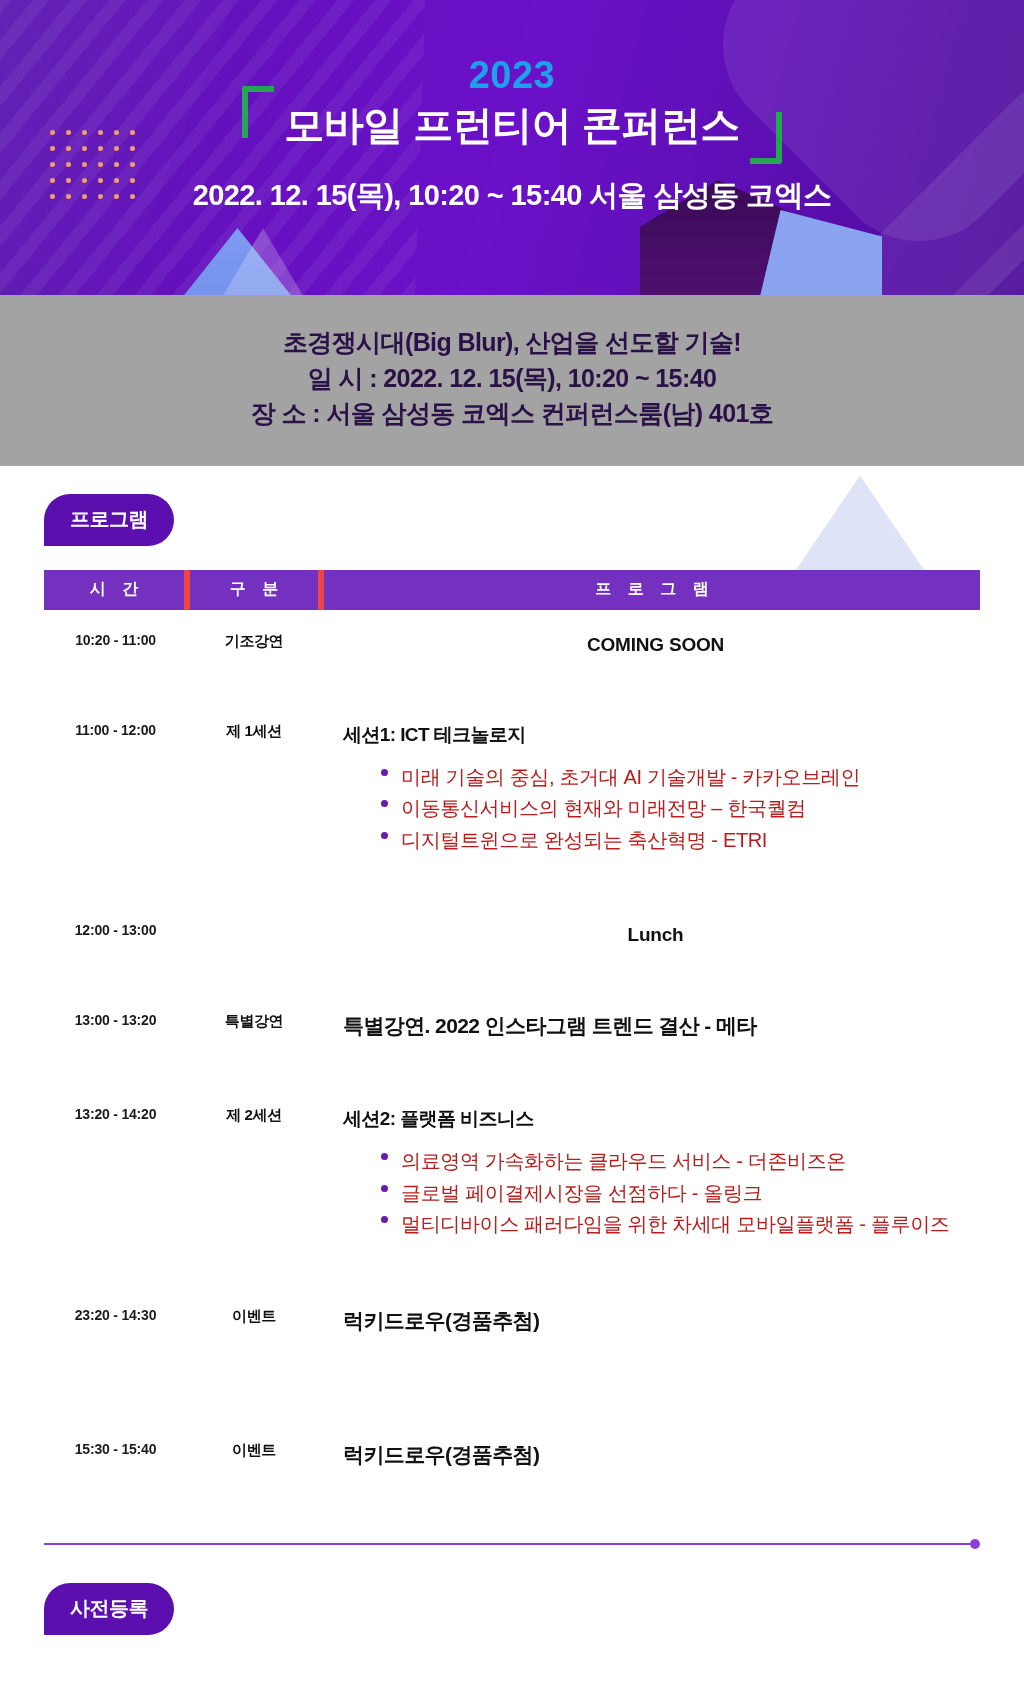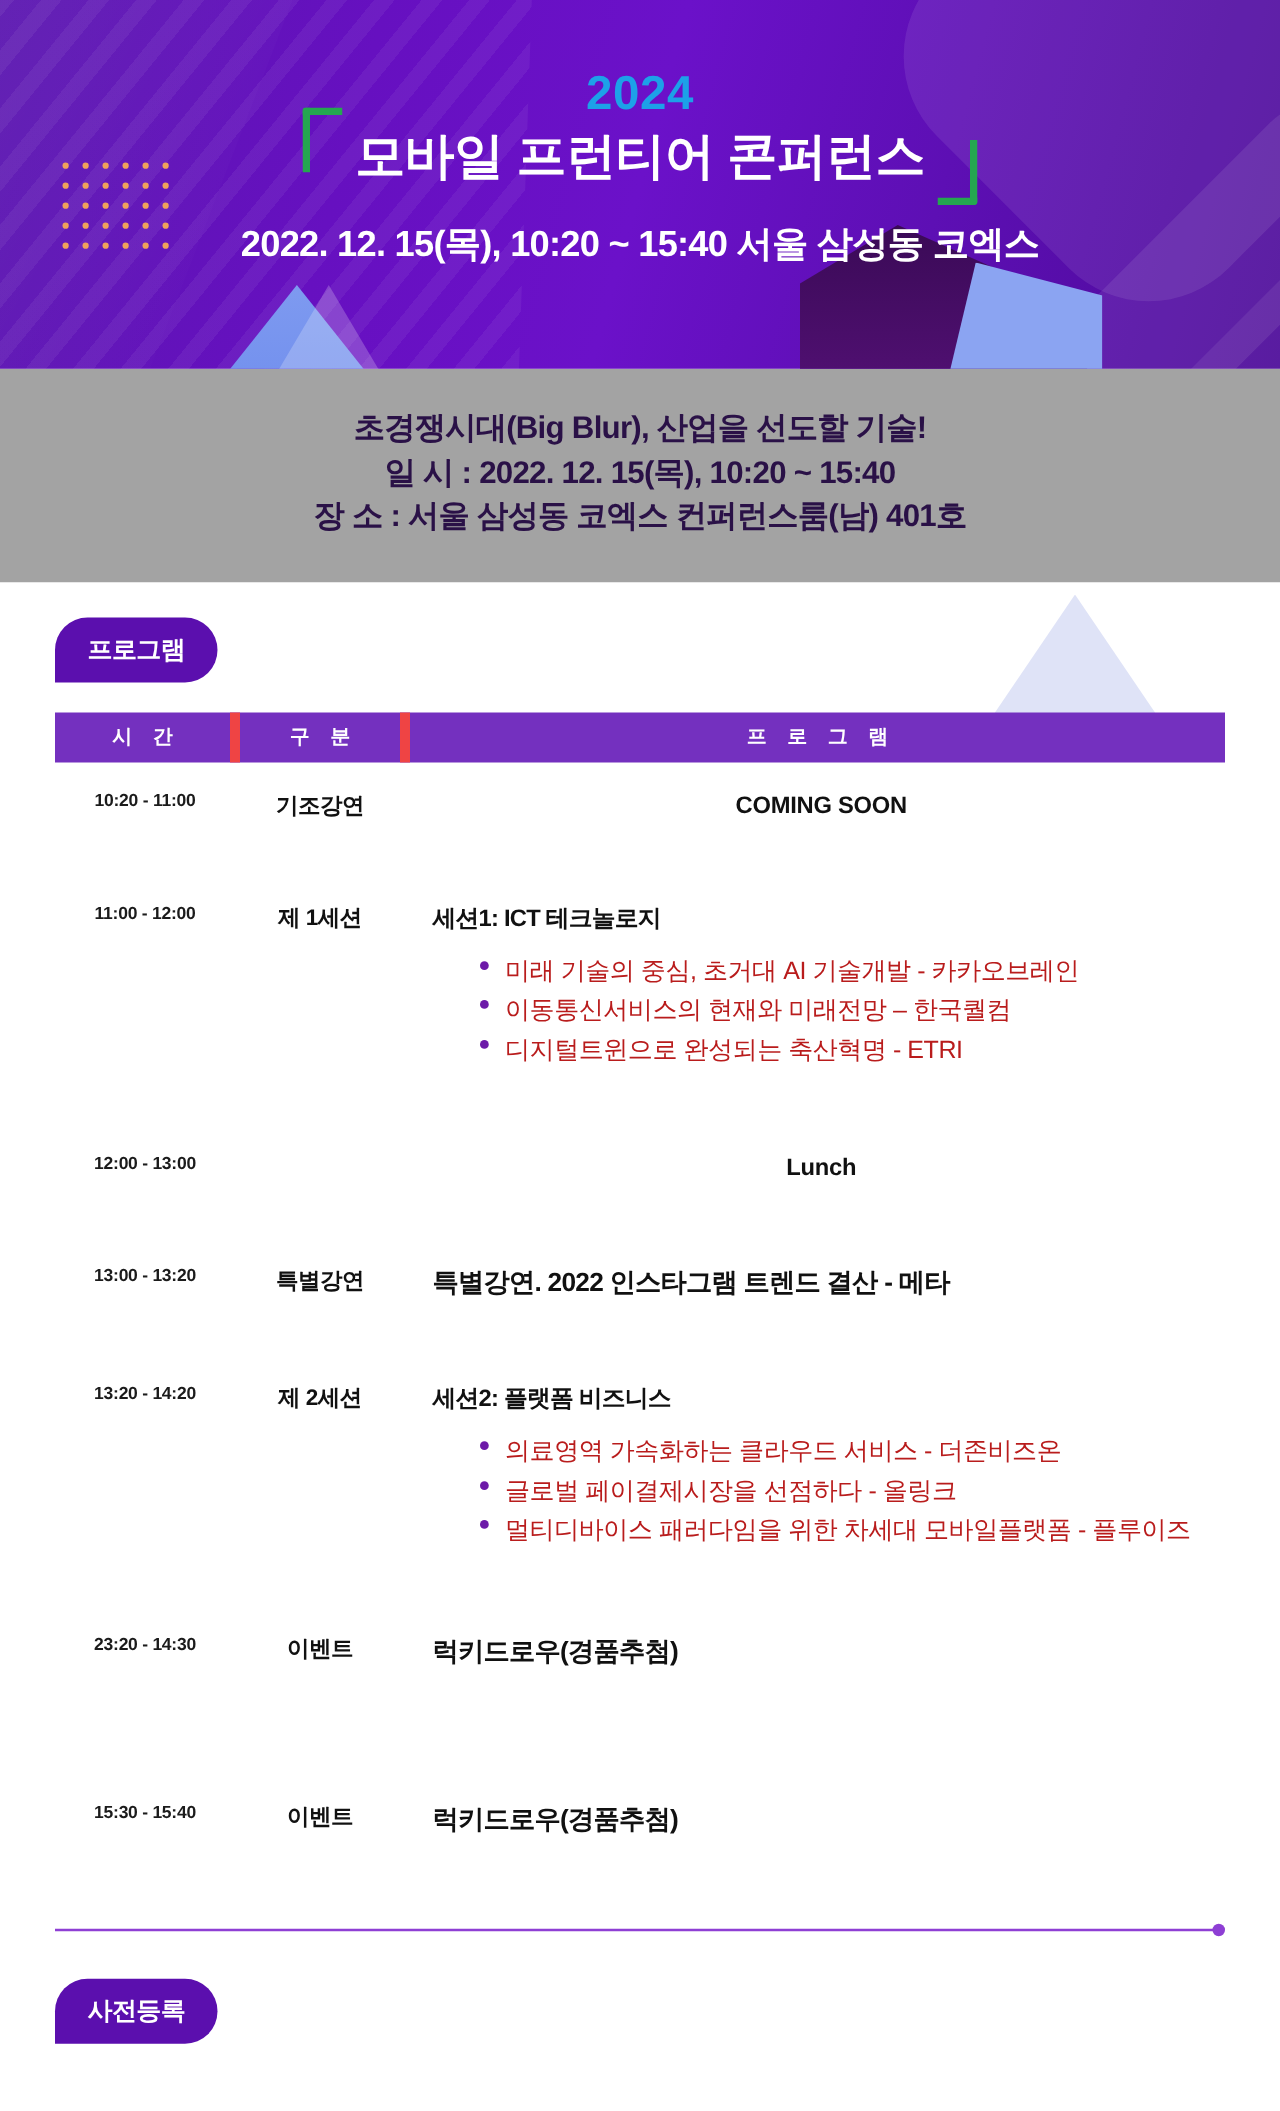--- a/index.html
+++ b/index.html
@@ -100,33 +100,33 @@
   .prog-tri{
     position:absolute;right:84px;top:10px;width:160px;height:118px;
     background:#dfe3f7;clip-path:polygon(50% 0,100% 100%,0 100%);z-index:0;
   }
   .badge-row{position:relative;z-index:2;}
 
   table.sched{width:100%;border-collapse:collapse;margin-top:24px;position:relative;z-index:2;}
   table.sched thead th{
     background:#7430bf;color:#ffffff;font-size:16px;font-weight:700;
     padding:9px 0 10px 0;letter-spacing:6px;text-indent:6px;
-    border-right:8px solid #ef4444;
+    border-right:6px solid #ef4444;
   }
   table.sched thead th:last-child{border-right:none;}
   th.c-time{width:140px;}
   th.c-type{width:128px;}
 
   table.sched td{vertical-align:top;padding-top:22px;}
   td.time{
     width:140px;text-align:center;font-size:14px;font-weight:700;color:#1b1b1b;
     padding-top:25px;letter-spacing:-.2px;
   }
   td.type{
-    width:128px;text-align:center;font-size:18px;font-weight:700;color:#111111;
+    width:128px;text-align:center;font-size:15px;font-weight:700;color:#111111;
     padding-top:22px;letter-spacing:-.4px;
   }
   td.prog{padding-left:14px;padding-right:4px;padding-bottom:4px;}
 
   .prog-center{
     text-align:center;font-size:19px;font-weight:700;color:#111;padding-top:2px;letter-spacing:-.2px;
   }
   .prog-head{
     font-size:19px;font-weight:700;color:#111;letter-spacing:-.6px;padding-left:8px;
   }
@@ -193,21 +193,21 @@
       </div>
     <div class="hero-blob-a"></div>
     <div class="hero-blob-b"></div>
     <div class="hero-blob-c"></div>
     <div class="hero-dark-poly"></div>
     <div class="hero-lightblue"></div>
     <div class="hero-tri"></div>
     <div class="hero-tri2"></div>
 
     <div class="hero-inner">
-      <div class="hero-year">2024</div>
+      <div class="hero-year">2023</div>
       <div class="hero-title-wrap">
         <span class="bracket left"></span>
         <span class="bracket right"></span>
         <h1 class="hero-title">모바일 프런티어 콘퍼런스</h1>
       </div>
       <div class="hero-sub">2022. 12. 15(목), 10:20 ~ 15:40 서울 삼성동 코엑스</div>
     </div>
   </div>
 
   <div class="info">

